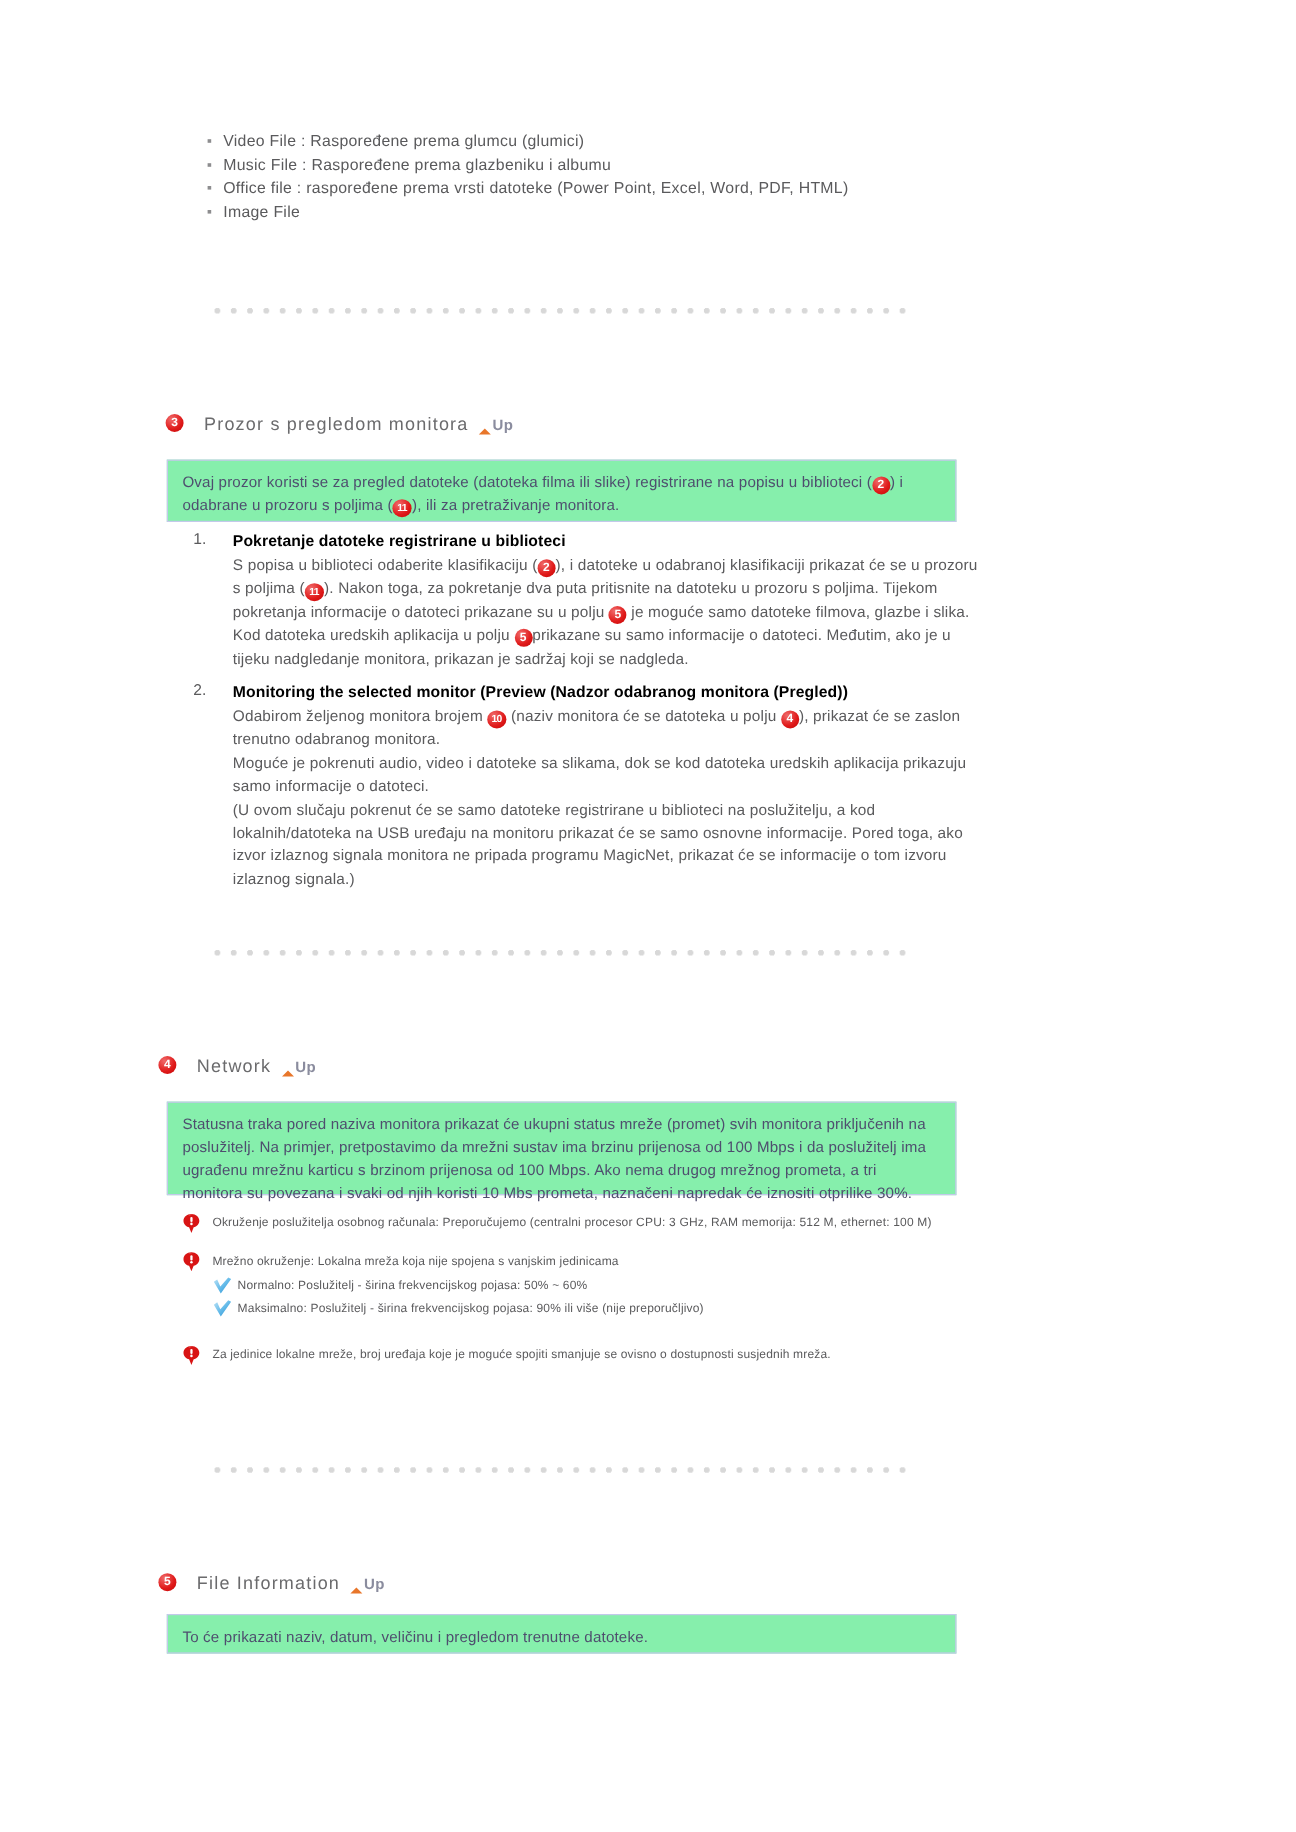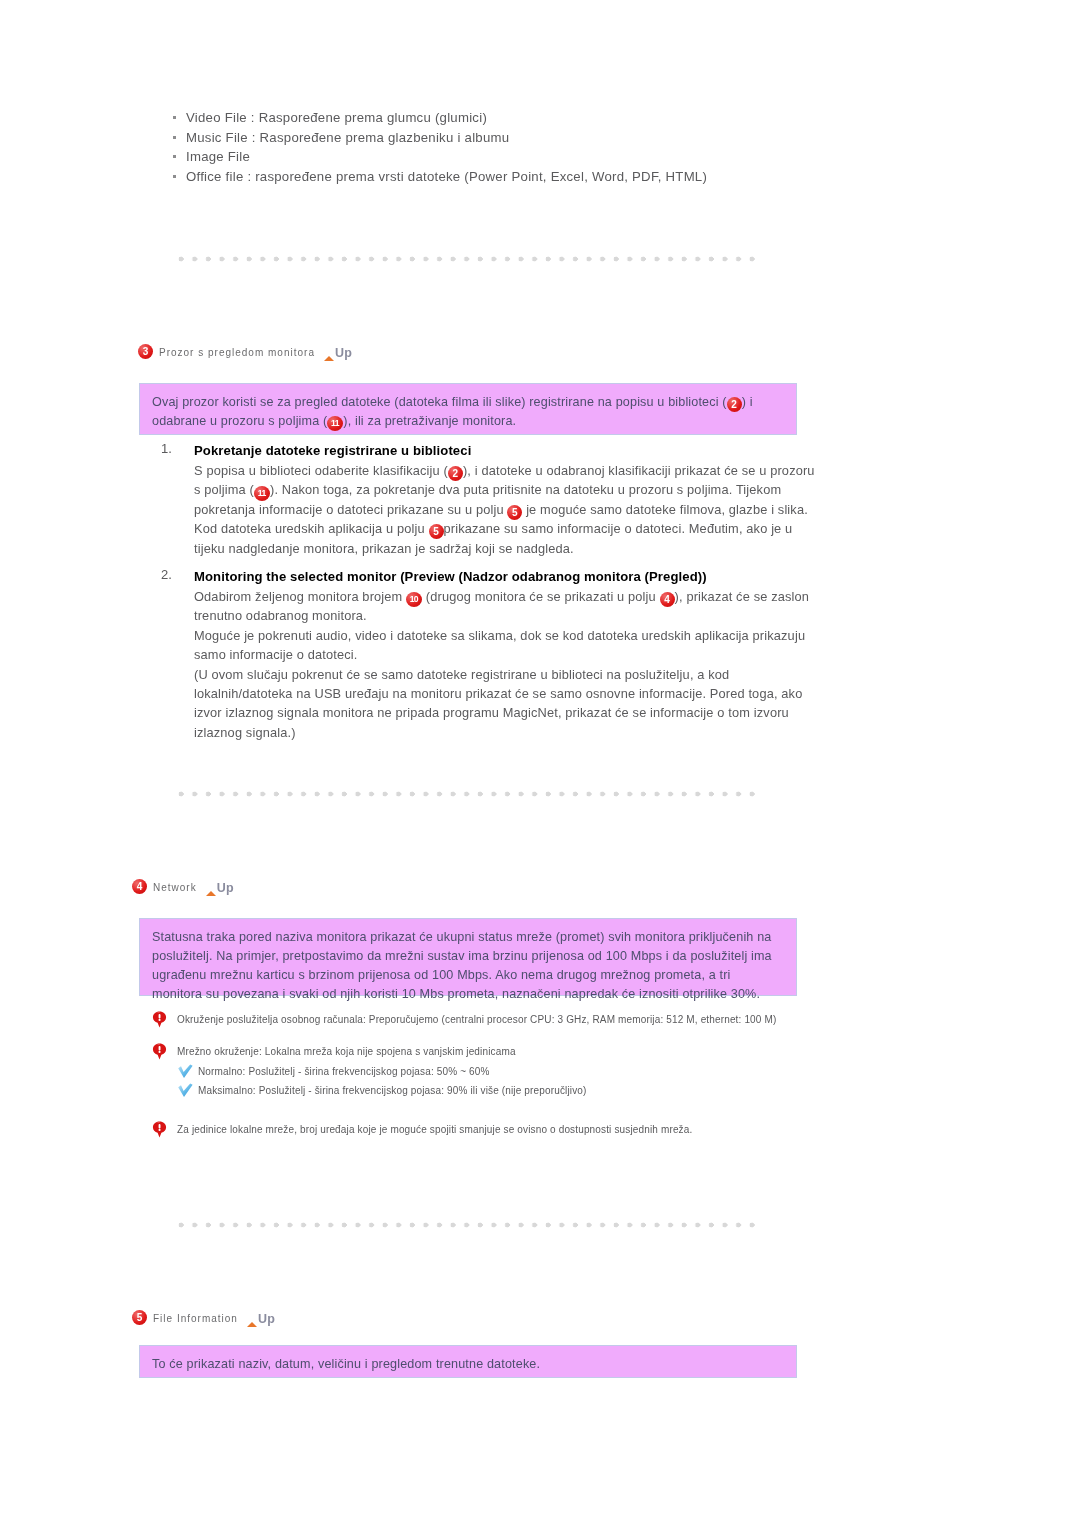--- a/index.html
+++ b/index.html
@@ -82,24 +82,24 @@
     position: relative;
     top: -1px;
   }
   .badge.wide {
     width: 16px;
     font-size: 8.6px;
     letter-spacing: -0.6px;
     text-indent: -0.5px;
   }
   .sec-head .sec-title {
-    font-size: 10px;
+    font-size: 15px;
     color: #6b6b6d;
     letter-spacing: 1px;
-    margin-left: 6px;
+    margin-left: 17px;
   }
   .uplink {
     display: inline-flex;
     align-items: flex-end;
     margin-left: 9px;
     text-decoration: none;
   }
   .up-tri {
     width: 0;
     height: 0;
@@ -113,21 +113,21 @@
   .up-text {
     font-size: 12.5px;
     font-weight: bold;
     color: #8a8c9e;
     letter-spacing: 0.3px;
   }
 
   
   .infobox {
     position: absolute;
-    background: #f0abfc;
+    background: #86efac;
     border: 1px solid #c3c9ea;
     box-sizing: border-box;
     color: #4e4e6e;
     font-size: 12.6px;
     line-height: 19px;
     letter-spacing: 0.15px;
     padding: 9px 13px 9px 12px;
   }
   .infobox .badge { top: 2px; margin: 0 0px; }
 
@@ -200,22 +200,22 @@
   }
 </style>
 </head>
 <body>
 
 <div class="page">
 
   <ul class="bullet-list">
     <li>Video File : Raspoređene prema glumcu (glumici)</li>
     <li>Music File : Raspoređene prema glazbeniku i albumu</li>
+    <li>Office file : raspoređene prema vrsti datoteke (Power Point, Excel, Word, PDF, HTML)</li>
     <li>Image File</li>
-    <li>Office file : raspoređene prema vrsti datoteke (Power Point, Excel, Word, PDF, HTML)</li>
   </ul>
 
   <div class="dot-divider" style="left:178px; top:256px; width:578px;"></div>
 
   <div class="sec-head" style="left:138px; top:345px;">
     <span class="badge">3</span>
     <span class="sec-title">Prozor s pregledom monitora</span>
     <a class="uplink" href="#">
       <span class="up-tri"></span>
       <span class="up-text">Up</span>
@@ -233,21 +233,21 @@
       <div class="step-title">Pokretanje datoteke registrirane u biblioteci</div>
       <div class="step-body">
         <span>S popisa u biblioteci odaberite klasifikaciju (</span><span class="badge">2</span><span>), i datoteke u odabranoj klasifikaciji prikazat će se u prozoru s poljima (</span><span class="badge wide">11</span><span>). Nakon toga, za pokretanje dva puta pritisnite na datoteku u prozoru s poljima. Tijekom pokretanja informacije o datoteci prikazane su u polju </span><span class="badge">5</span><span> je moguće samo datoteke filmova, glazbe i slika. Kod datoteka uredskih aplikacija u polju </span><span class="badge">5</span><span>prikazane su samo informacije o datoteci. Međutim, ako je u tijeku nadgledanje monitora, prikazan je sadržaj koji se nadgleda.</span>
       </div>
     </div>
 
     <div class="step" style="margin-top:9px;">
       <span class="step-num">2.</span>
       <div class="step-title">Monitoring the selected monitor (Preview (Nadzor odabranog monitora (Pregled))</div>
       <div class="step-body">
-        <span>Odabirom željenog monitora brojem </span><span class="badge wide">10</span><span> (drugog monitora će se prikazati u polju </span><span class="badge">4</span><span>), prikazat će se zaslon trenutno odabranog monitora.</span>
+        <span>Odabirom željenog monitora brojem </span><span class="badge wide">10</span><span> (naziv monitora će se datoteka u polju </span><span class="badge">4</span><span>), prikazat će se zaslon trenutno odabranog monitora.</span>
         <div>Moguće je pokrenuti audio, video i datoteke sa slikama, dok se kod datoteka uredskih aplikacija prikazuju samo informacije o datoteci.</div>
         <div>(U ovom slučaju pokrenut će se samo datoteke registrirane u biblioteci na poslužitelju, a kod lokalnih/datoteka na USB uređaju na monitoru prikazat će se samo osnovne informacije. Pored toga, ako izvor izlaznog signala monitora ne pripada programu MagicNet, prikazat će se informacije o tom izvoru izlaznog signala.)</div>
       </div>
     </div>
 
   </div>
 
   <div class="dot-divider" style="left:178px; top:791px; width:578px;"></div>
 
   <div class="sec-head" style="left:132px; top:880px;">

